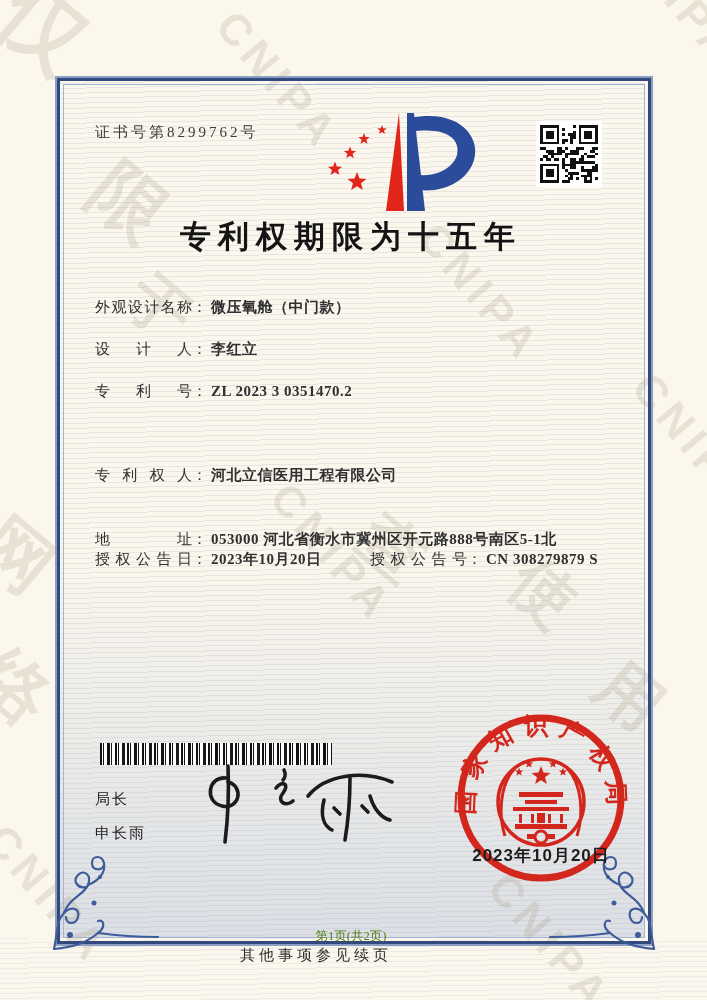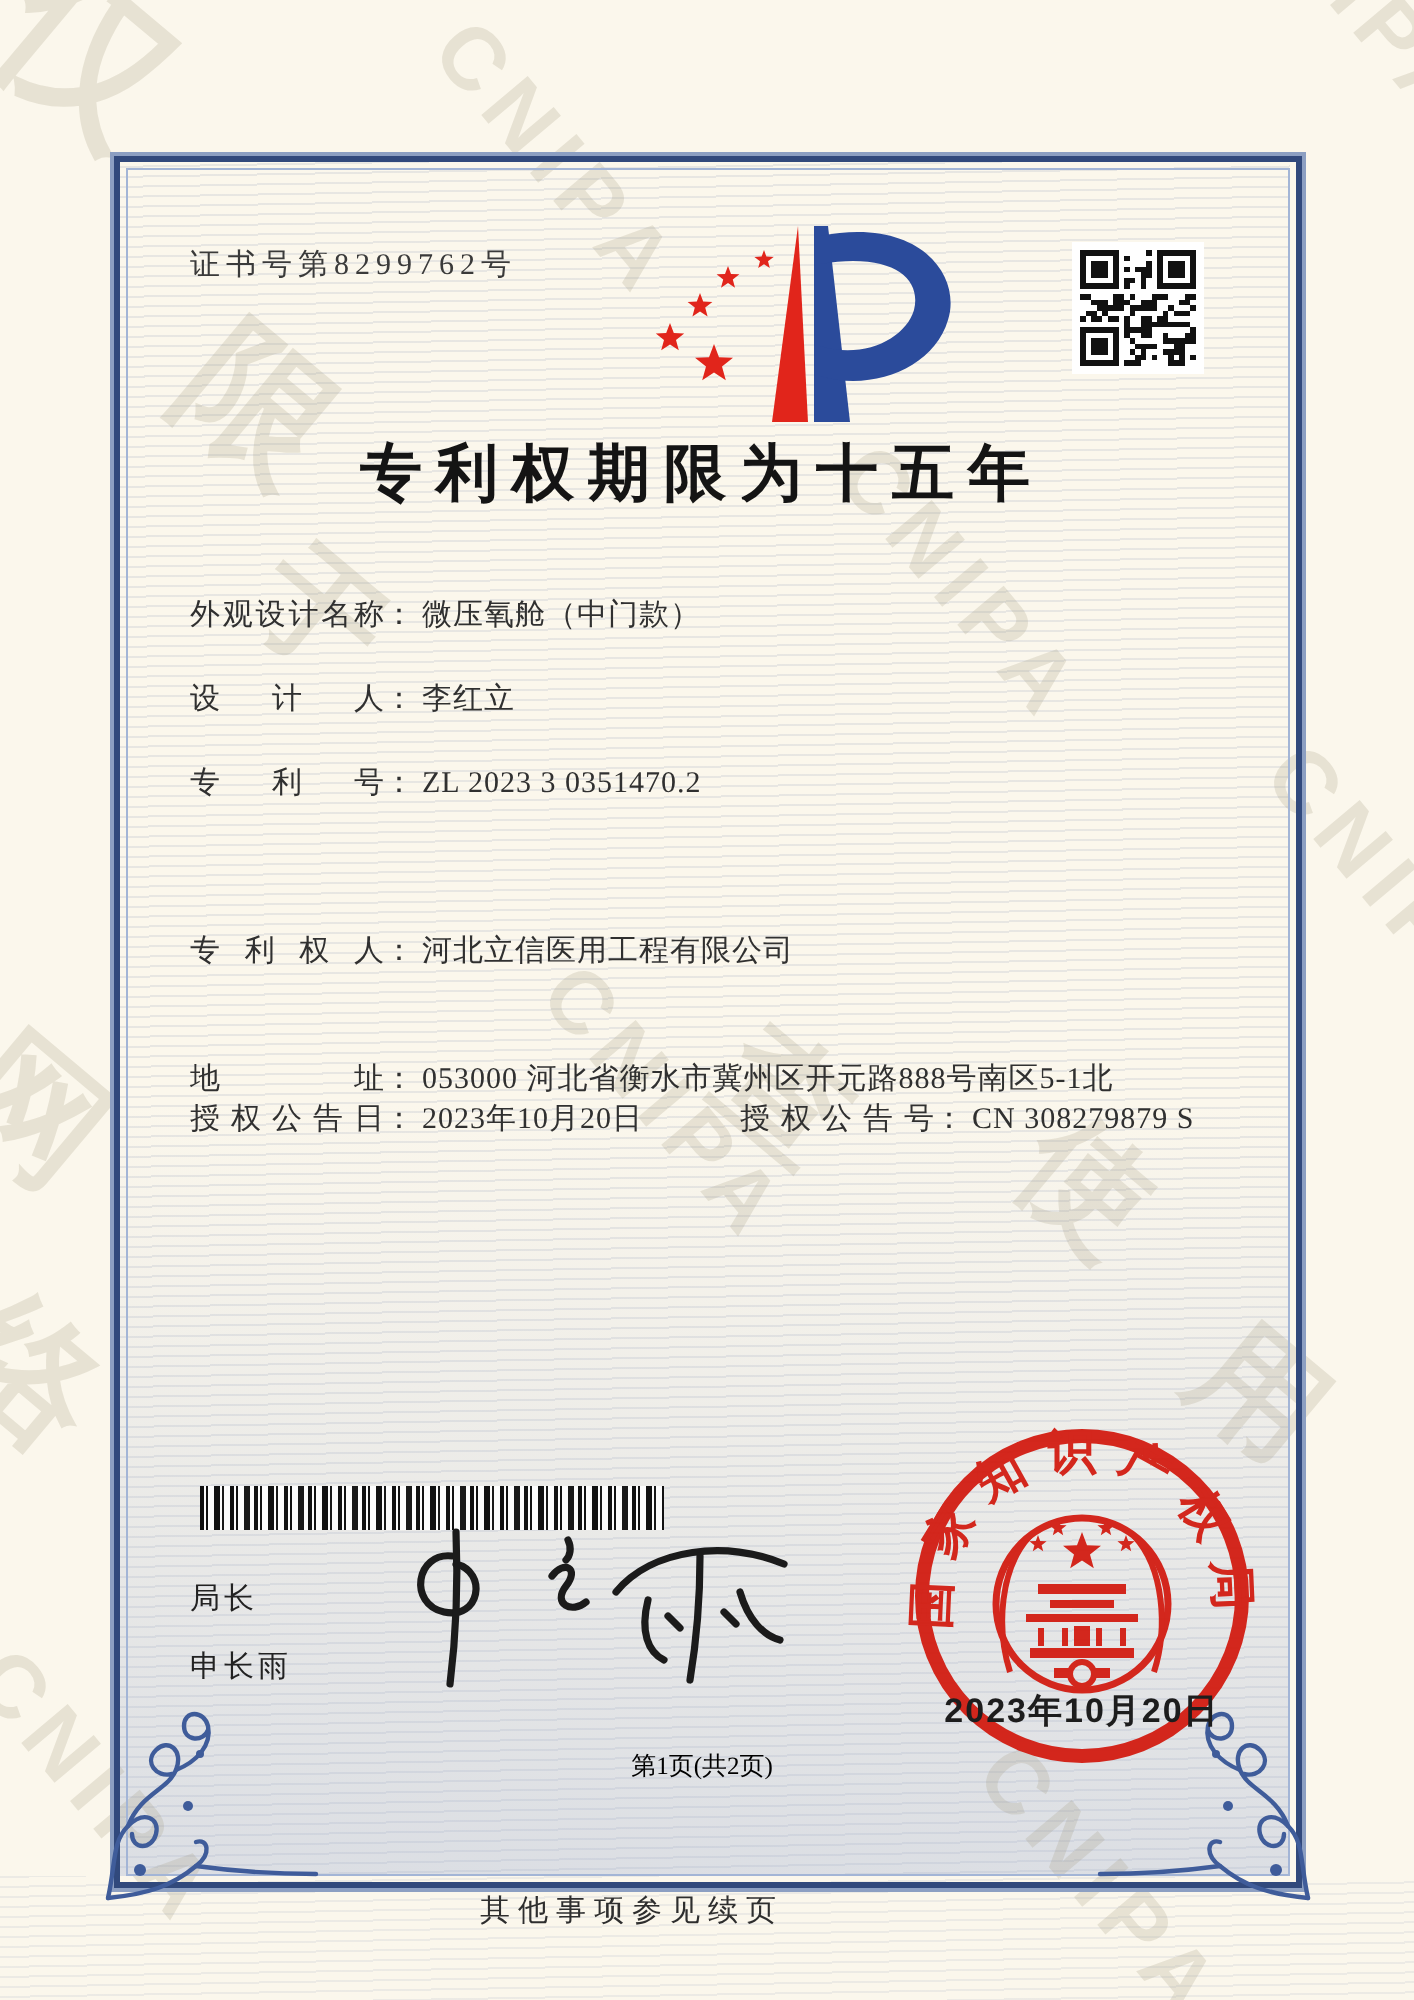--- a/index.html
+++ b/index.html
@@ -27,21 +27,21 @@
   .content{position:absolute;left:57px;top:78px;width:588px;height:620px;z-index:3;color:#2b2b2b;}
   .cert-no{position:absolute;left:38px;top:45px;font-size:15px;letter-spacing:3px;color:#3a3a3a;}
   .logo{position:absolute;left:243px;top:30px;width:192px;height:106px;}
   .qr{position:absolute;left:479px;top:43px;width:66px;height:66px;background:#fff;padding:4px;box-sizing:border-box;}
   .qr svg{width:100%;height:100%;display:block;}
   .doc-title{position:absolute;left:0;top:138px;width:100%;text-align:center;
              font-size:31px;font-weight:700;letter-spacing:7px;color:#141414;}
   .frow{position:absolute;left:38px;right:26px;font-size:15px;color:#303030;white-space:nowrap;}
   .flabel{display:inline-block;width:97px;text-align:justify;text-align-last:justify;vertical-align:top;}
   .colon{display:inline-block;margin-right:4px;}
-  .fvalue{letter-spacing:0.5px;}
+  .fvalue{letter-spacing:0.5px;font-weight:bold;}
   .grp2{position:absolute;left:275px;top:0;}
   .paras{position:absolute;left:36px;top:506px;width:520px;font-size:13.5px;line-height:20px;
          text-align:justify;color:#222;}
   .paras p{margin:0 0 4px 0;text-indent:2em;}
   .barcode{position:absolute;left:43px;top:665px;width:232px;height:22px;
     background:repeating-linear-gradient(90deg,
       #121212 0 2px,#fdfdfd 2px 3px,
       #121212 3px 4px,#fdfdfd 4px 7px,
       #121212 7px 10px,#fdfdfd 10px 11px,
       #1a1a1a 11px 12px,#fdfdfd 12px 15px,
@@ -49,21 +49,21 @@
       #121212 18px 19px,#fdfdfd 19px 22px,
       #1a1a1a 22px 25px,#fdfdfd 25px 27px);}
   .sig-title{position:absolute;left:38px;top:712px;font-size:15px;letter-spacing:2px;color:#222;}
   .sig-name{position:absolute;left:38px;top:746px;font-size:15px;letter-spacing:2px;color:#222;}
   .signature{position:absolute;left:135px;top:684px;width:230px;height:86px;}
   .seal{position:absolute;left:396px;top:632px;width:176px;height:176px;}
   .seal svg{width:100%;height:100%;}
   .seal-date{position:absolute;left:396px;top:766px;width:176px;text-align:center;
              font-size:17px;font-weight:600;letter-spacing:1px;color:#1d1d1d;
              font-family:"Liberation Sans","DejaVu Sans",sans-serif;}
-  .page-num{position:absolute;left:0;top:797px;width:100%;text-align:center;font-size:12.5px;color:#000000;}
+  .page-num{position:absolute;left:0;top:850px;width:100%;text-align:center;font-size:12.5px;color:#4d7c0f;}
   .footer-note{position:absolute;left:0;top:946px;width:632px;text-align:center;z-index:3;
                font-size:15px;letter-spacing:4px;color:#2e2e2e;}
 </style>
 </head>
 <body>
 
 <div class="page">
 
   <div class="waves"></div>
   <div class="waves-bottom"></div>

